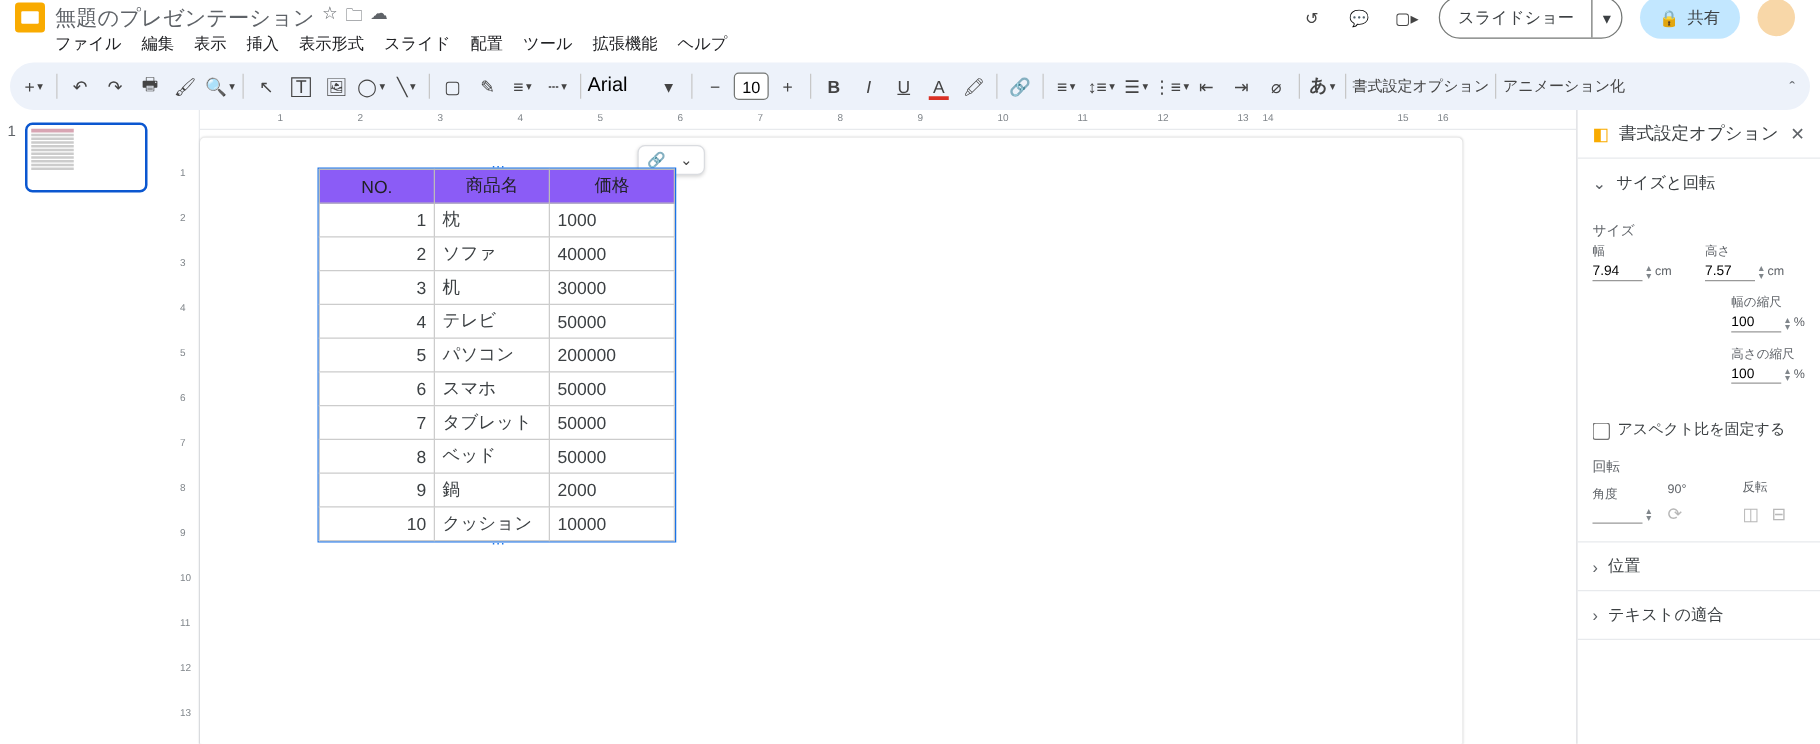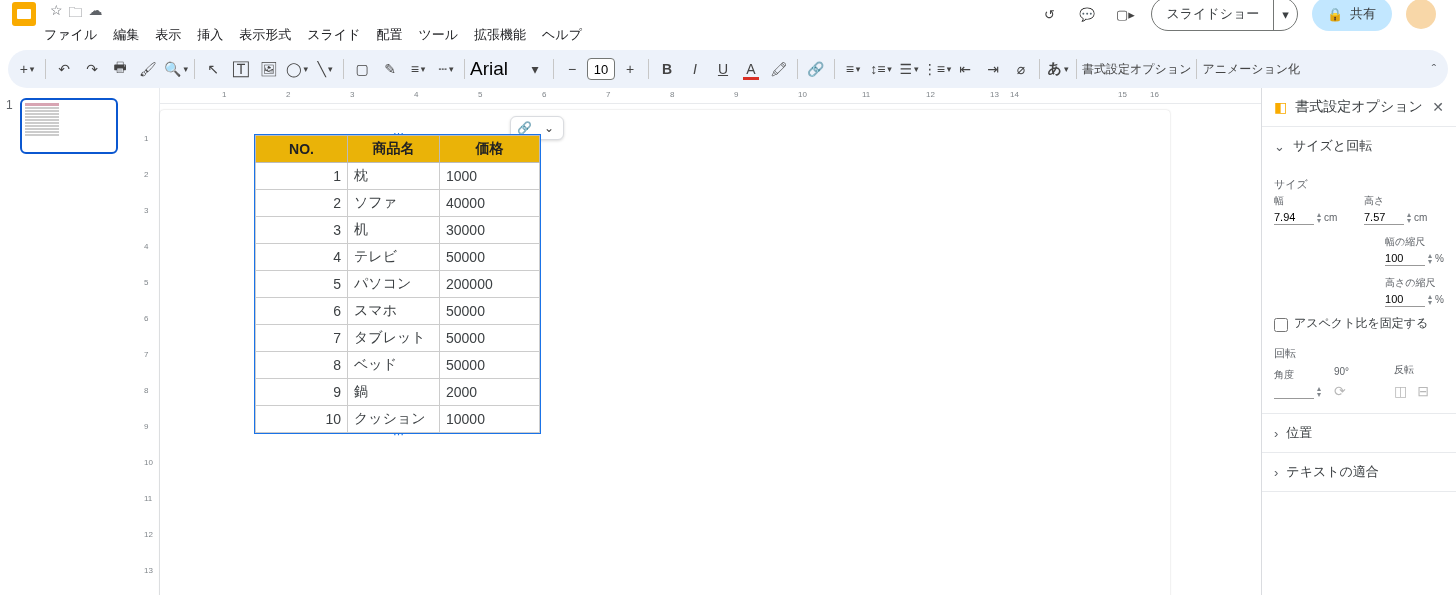--- a/index.html
+++ b/index.html
@@ -18,21 +18,21 @@
 .btn-slideshow .dd { border-left: 1px solid #747775; padding: 0 8px; align-self: stretch; display:flex; align-items:center;}
 .btn-share { background: #c2e7ff; border-radius: 18px; padding: 0 16px; height: 34px; display: flex; align-items: center; gap: 6px; font-size: 13px; }
 .avatar { width: 30px; height: 30px; border-radius: 50%; background: #f8d7a8; }
 
 .menubar { display: flex; align-items: flex-start; padding: 0 8px 4px 38px; gap: 4px; font-size: 13px; color: #202124; }
 .menubar span { padding: 2px 6px; cursor: pointer; }
 
 .toolbar { display: flex; align-items: center; background: #edf2fa; border-radius: 26px; margin: 0 8px; height: 38px; padding: 0 6px; gap: 2px; }
 .tb { width: 26px; height: 26px; display: flex; align-items: center; justify-content: center; cursor: pointer; color: #444; border-radius: 4px; font-size: 14px; }
 .sep { width: 1px; height: 20px; background: #c7c7c7; margin: 0 3px; }
-.font-box { border: none; background: transparent; width: 50px; font-size: 19px; }
+.font-box { border: none; background: transparent; width: 50px; font-size: 16px; }
 .size-box { border: 1px solid #747775; border-radius: 4px; width: 28px; height: 22px; text-align: center; font-size: 13px; background:#fff; }
 .tb-dd::after { content: "▾"; font-size: 9px; margin-left: 2px; color: #444; }
 .bold { font-weight: bold; }
 .italic { font-style: italic; }
 .underline { text-decoration: underline; }
 .color-a { position: relative; }
 .color-a::after { content: ""; position: absolute; bottom: 2px; left: 5px; right: 5px; height: 3px; background: #d93025; }
 .toolbar-right { margin-left: auto; display: flex; align-items: center; gap: 8px; padding-right: 6px; }
 .tlink { font-size: 12px; color: #444; cursor: pointer; }
 .collapse-caret { cursor: pointer; color: #5f6368; }
@@ -56,21 +56,21 @@
 .slide { position: absolute; left: 0; top: 6px; width: 1010px; height: 560px; background: #fff; box-shadow: 0 0 2px rgba(0,0,0,.2); border-radius: 4px; }
 
 .float-pill { position: absolute; left: 350px; top: 6px; display: flex; gap: 4px; background: #fff; border: 1px solid #dadce0; border-radius: 6px; padding: 2px 4px; box-shadow: 0 1px 3px rgba(0,0,0,.15); }
 .float-pill .fp { width: 20px; height: 18px; display:flex; align-items:center; justify-content:center; font-size:12px; color:#444; cursor:pointer; }
 
 .sel-box { position: absolute; left: 94px; top: 24px; border: 1px solid #1a73e8; }
 .sel-box::before, .sel-box::after { content: "⋯"; position: absolute; left: 50%; transform: translateX(-50%); color: #1a73e8; font-size: 11px; letter-spacing: -2px; }
 .sel-box::before { top: -8px; }
 .sel-box::after { bottom: -8px; }
 .data-table { border-collapse: collapse; }
-.data-table th { background: #eab308; font-weight: bold; font-size: 14px; color: #202124; border: 1px solid #bbb; padding: 4px 6px; text-align: center; }
+.data-table th { background: #8b5cf6; font-weight: normal; font-size: 14px; color: #202124; border: 1px solid #bbb; padding: 4px 6px; text-align: center; }
 .data-table td { border: 1px solid #ccc; padding: 4px 6px; font-size: 14px; height: 25px; }
 .data-table td.n { text-align: right; width: 92px; }
 .data-table td.nm { text-align: left; width: 92px; }
 .data-table td.p { width: 100px; }
 
 .side-panel { width: 195px; border-left: 1px solid #dadce0; padding: 0; background: #fff; }
 .sp-head { display: flex; align-items: center; padding: 10px 12px; border-bottom: 1px solid #e8eaed; font-size: 14px; }
 .sp-head .ic { color: #f9ab00; margin-right: 8px; }
 .sp-head .close { margin-left: auto; cursor: pointer; color: #5f6368; }
 .sp-sec { border-bottom: 1px solid #e8eaed; }
@@ -78,30 +78,31 @@
 .sp-sec-hd .chev { color: #5f6368; }
 .sp-body { padding: 4px 12px 14px 12px; font-size: 11px; color: #5f6368; }
 .sp-lbl { font-size: 11px; margin: 8px 0 2px 0; }
 .sp-row { display: flex; gap: 10px; align-items: flex-end; }
 .sp-col { flex:1; }
 .sp-sub { font-size: 10px; margin-bottom: 2px; }
 .sp-input { display: flex; align-items: center; gap: 3px; }
 .sp-input input { width: 40px; border: none; border-bottom: 1px solid #999; font-size: 11px; background: transparent; padding: 1px 0; }
 .sp-input .unit { font-size: 10px; }
 .stepper { font-size: 8px; line-height: 6px; color: #80868b; display:flex; flex-direction:column; cursor:pointer;}
-.sp-check { display: flex; align-items: flex-end; gap: 6px; margin-top: 8px; font-size: 12px; color: #3c4043; }
+.sp-check { display: flex; align-items: flex-end; gap: 6px; margin-top: 28px; font-size: 12px; color: #3c4043; }
 .sp-check input { width: 14px; height: 14px; }
 .rot-icons { display: flex; gap: 10px; margin-top: 6px; }
 .rot-icons span { color: #b8b8b8; cursor: pointer; font-size: 14px; }
 </style>
 </head>
 <body>
 
 <div class="titlebar">
   <div class="app-icon"></div>
+  <div class="doc-title">無題のプレゼンテーション</div>
   <div class="title-icons">
     <span>☆</span>
     <span>🗀</span>
     <span>☁</span>
   </div>
   <div class="topright">
     <span class="ic">↺</span>
     <span class="ic">💬</span>
     <span class="ic">▢▸</span>
     <div class="btn-slideshow">

